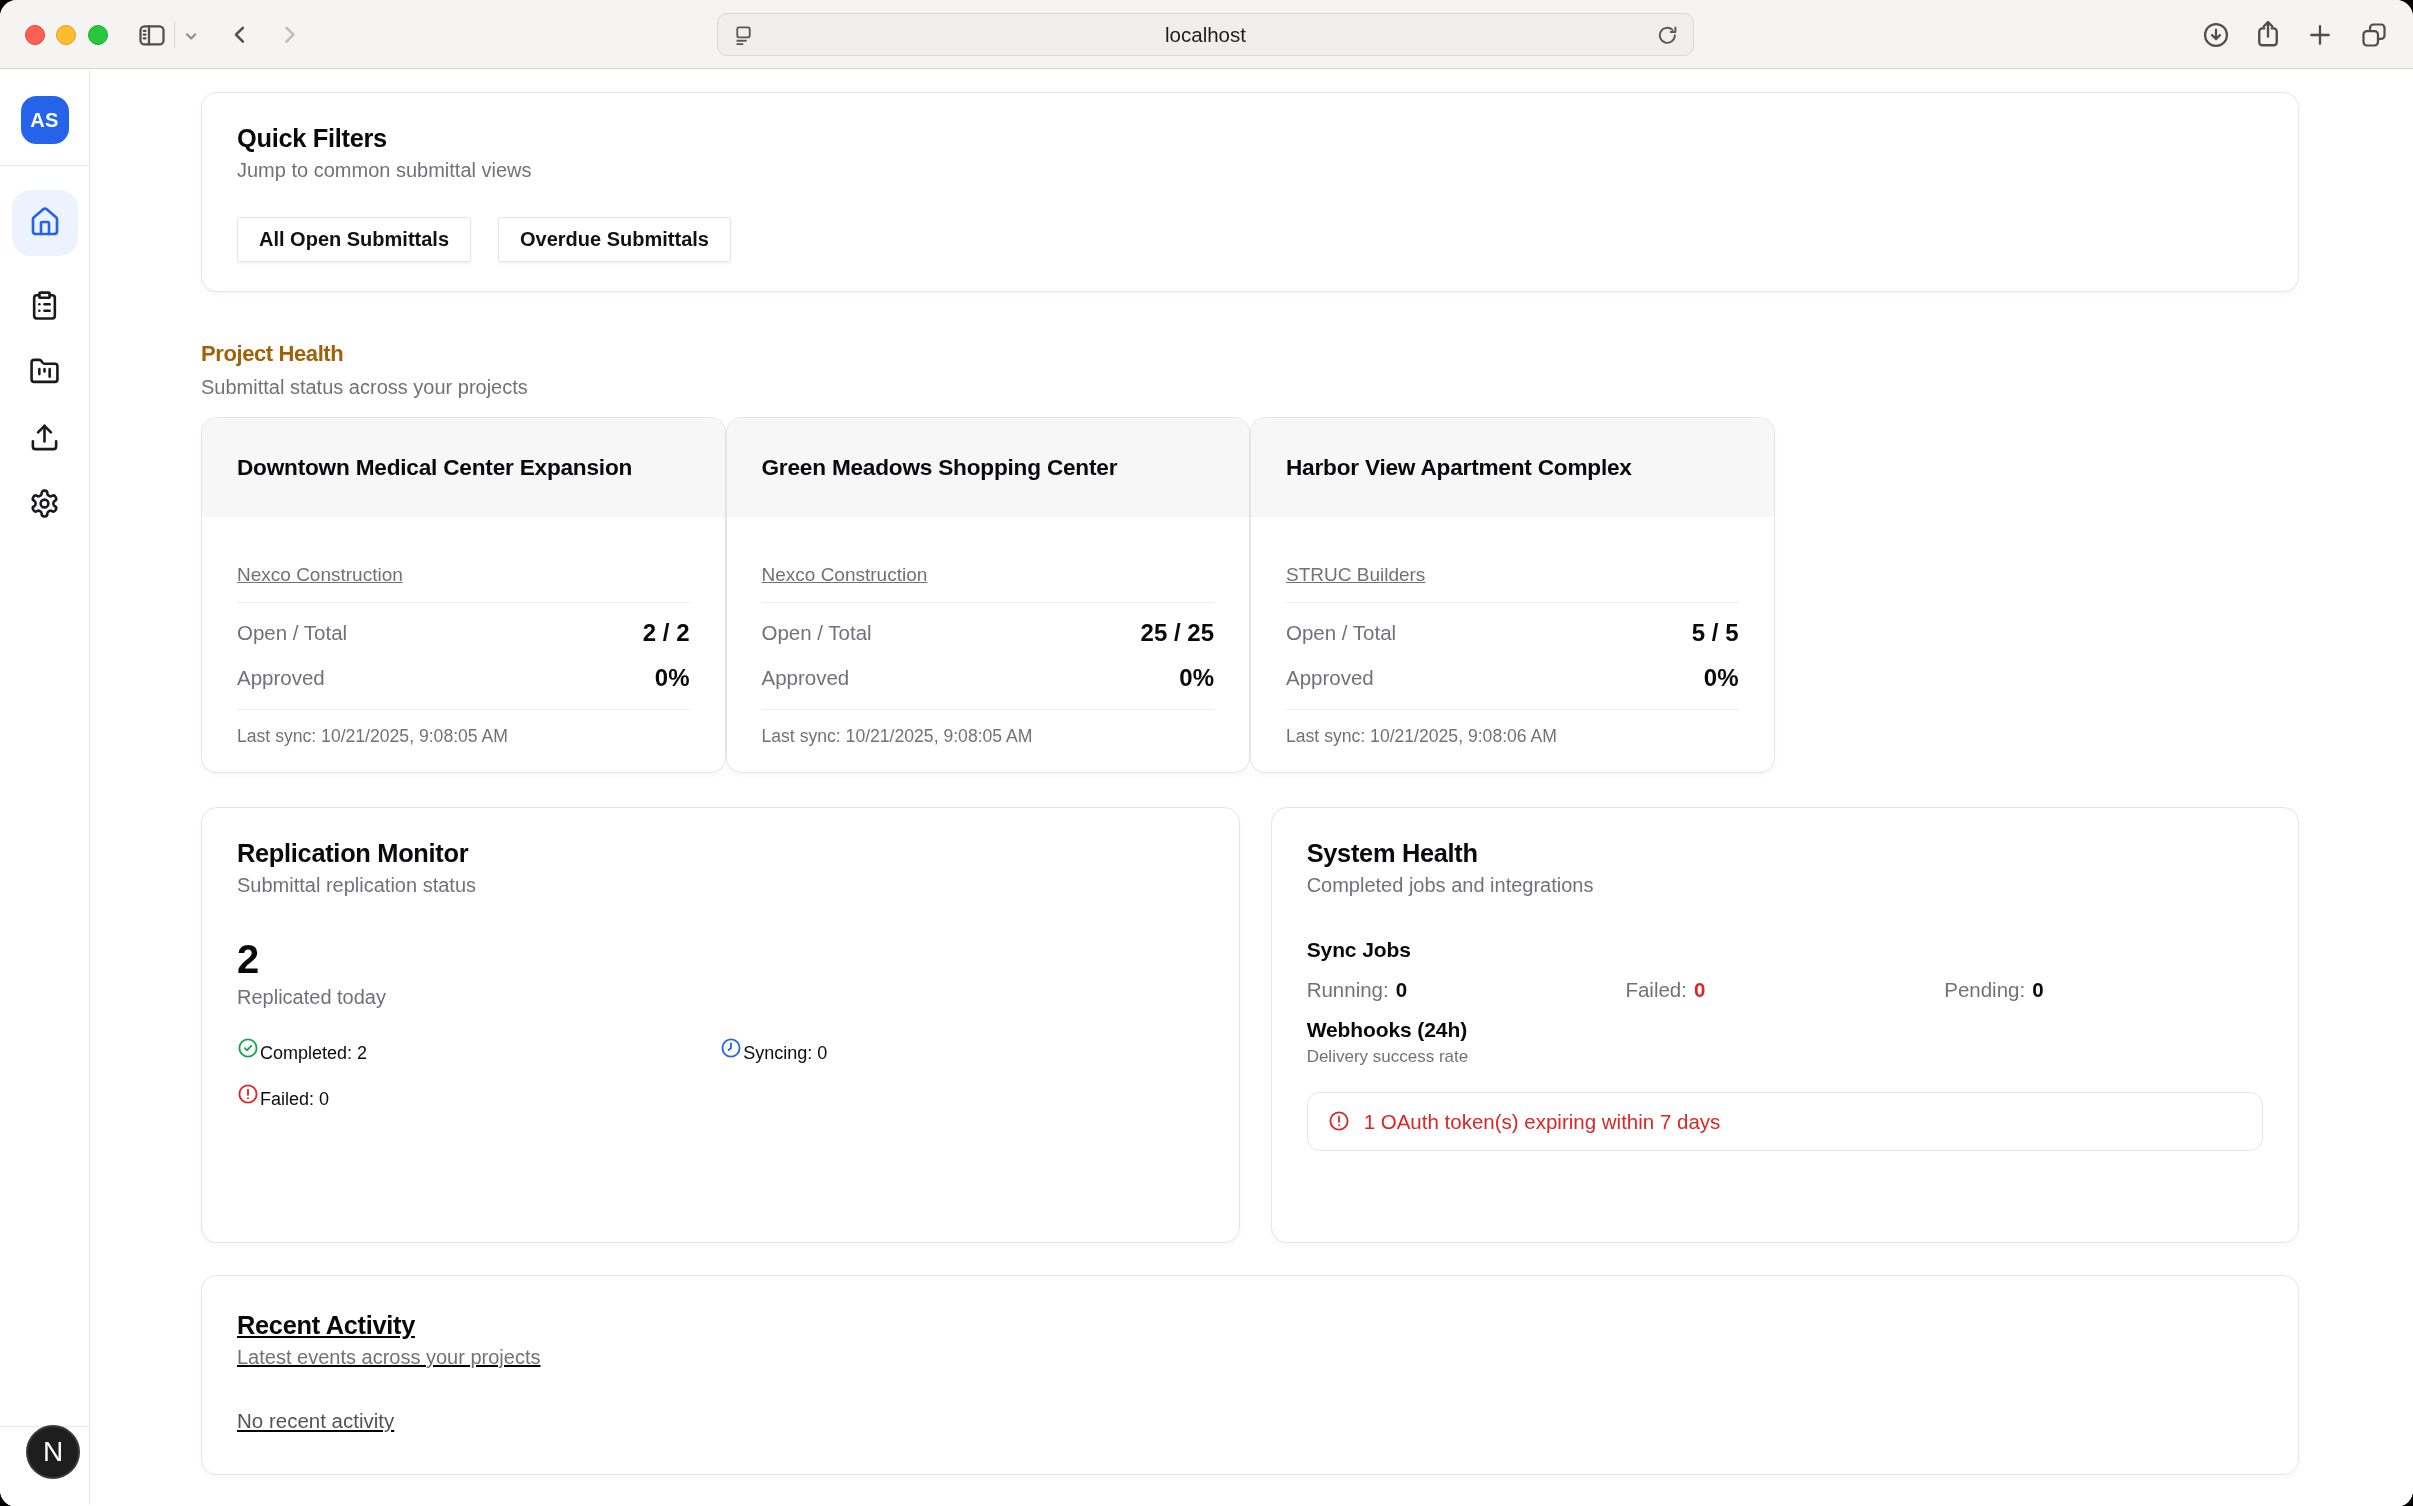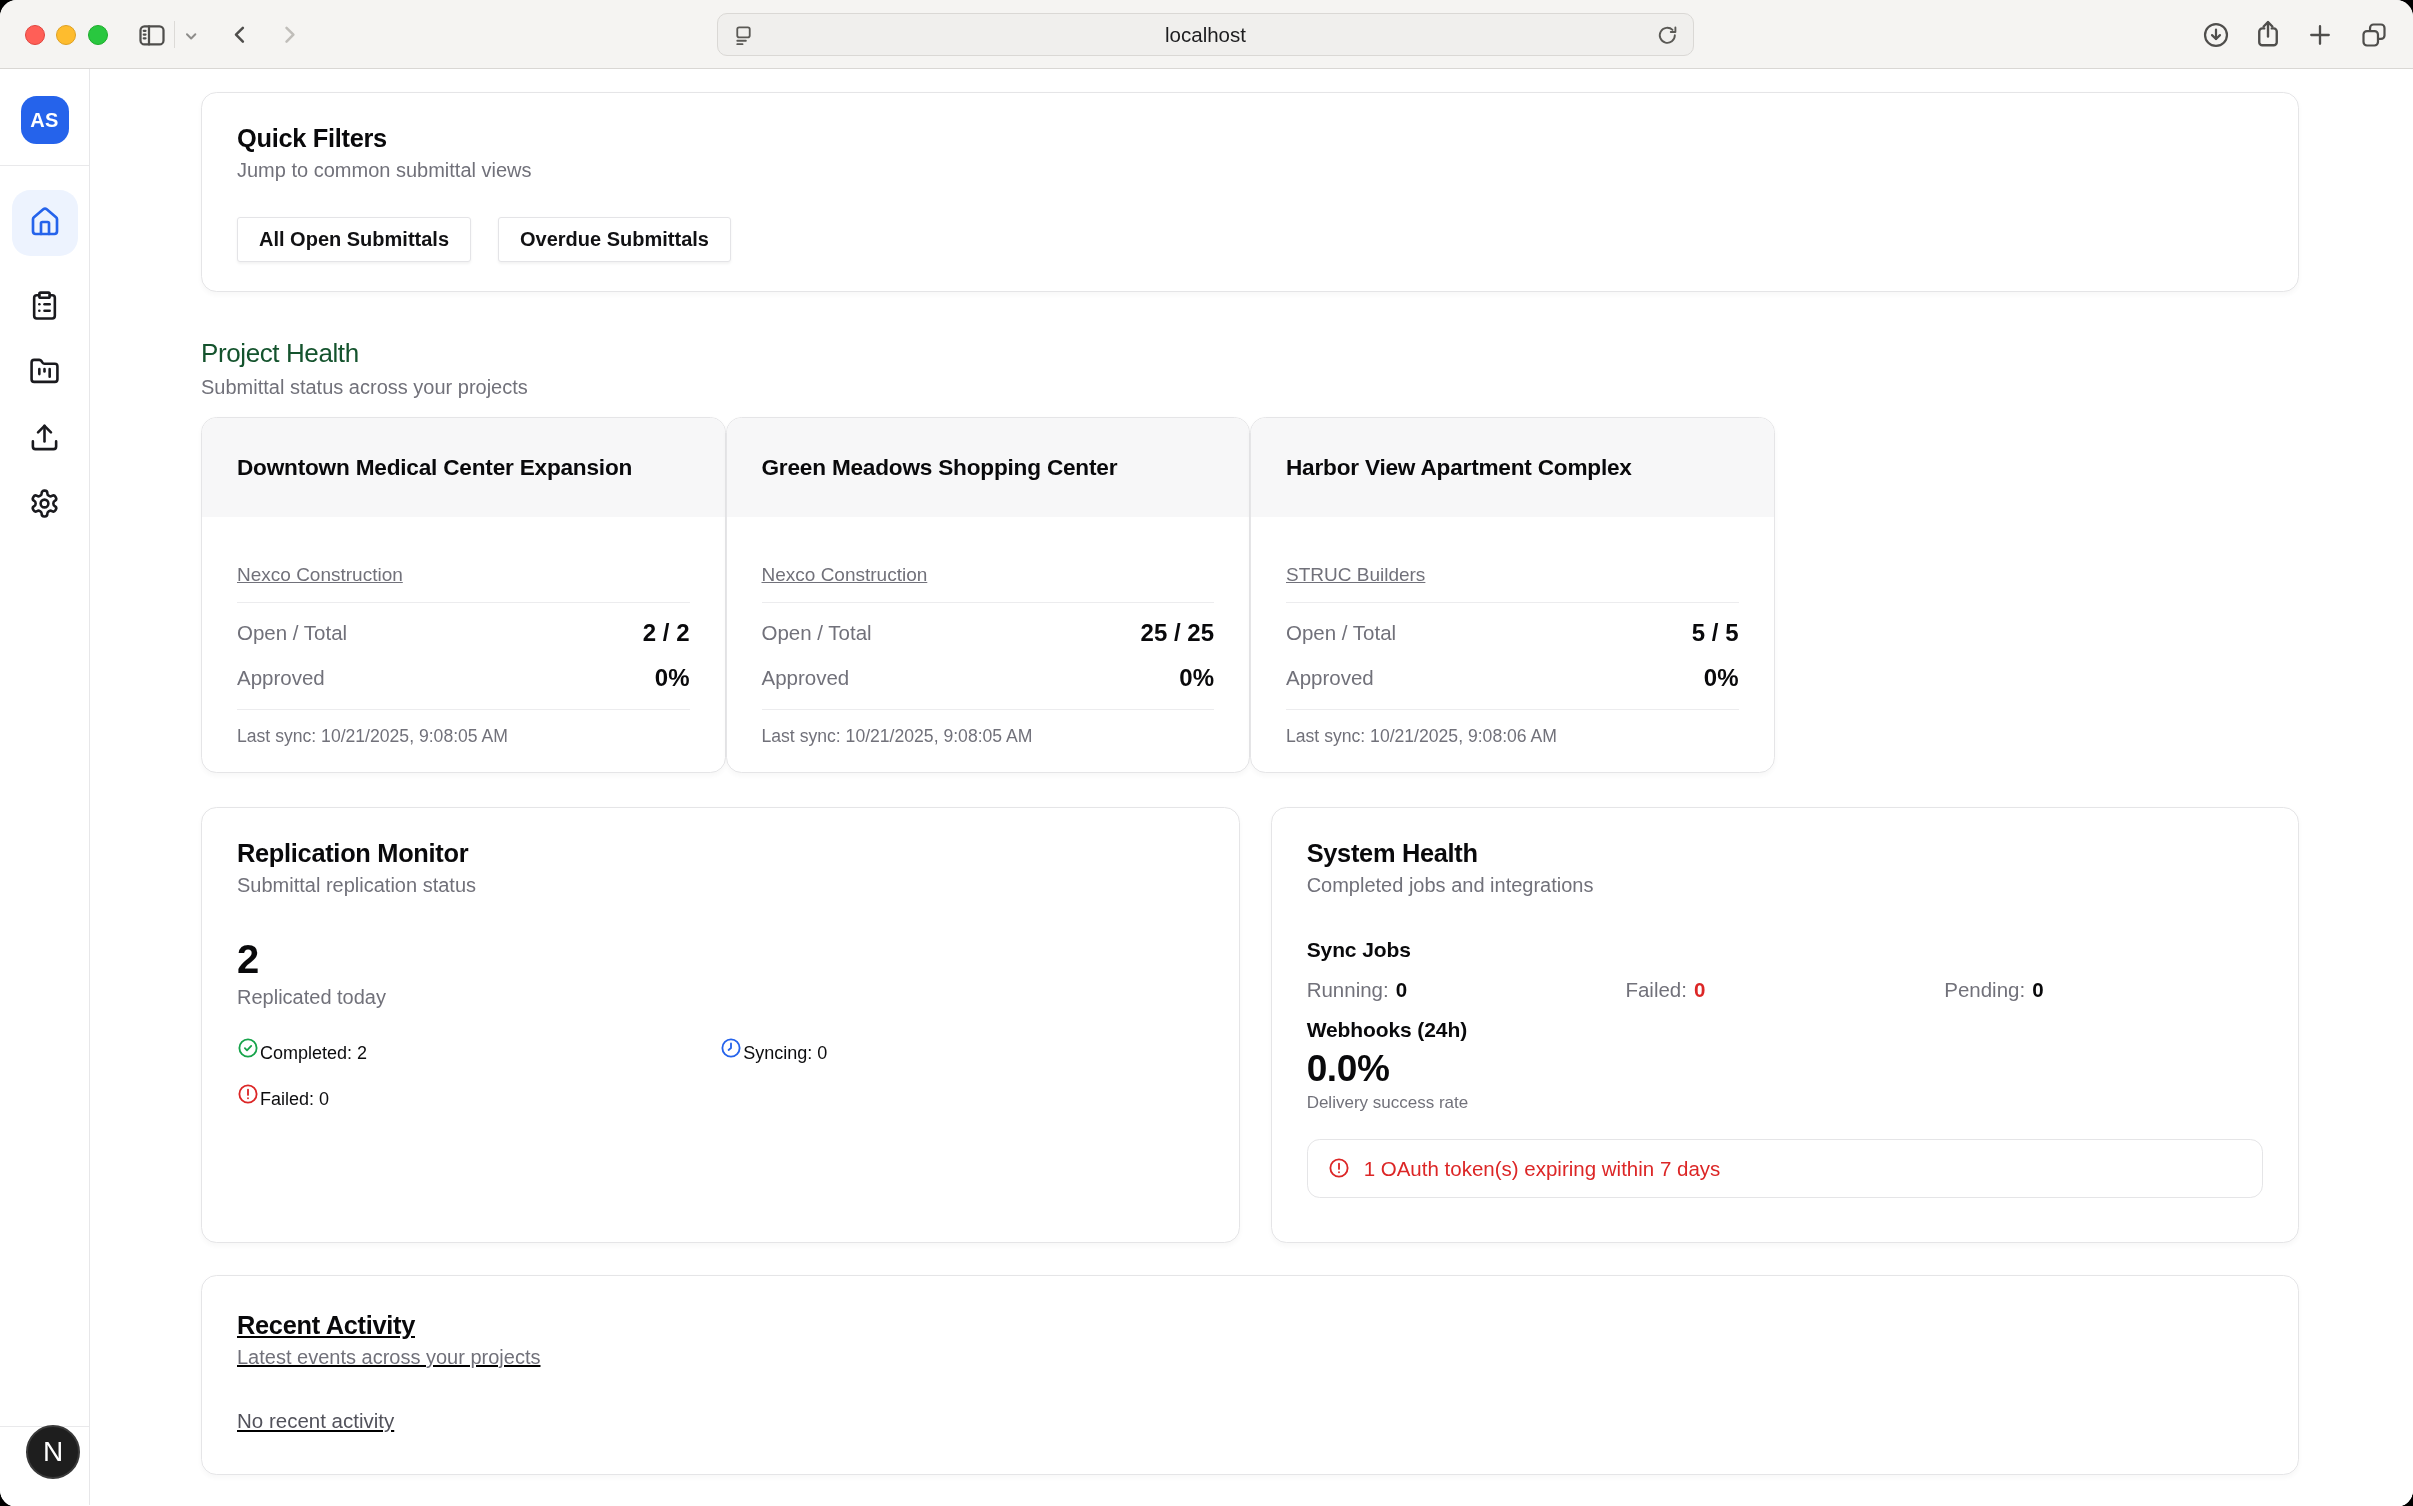--- a/index.html
+++ b/index.html
@@ -39,21 +39,21 @@
   .content { flex:1; padding:23px 114px 0 111px; background:#fff; }
   .card { background:#fff; border:1.4px solid #e5e5e7; border-radius:15.5px; box-shadow:0 2.1px 5.6px rgba(0,0,0,.03); }
 
   .qf-card { height:200px; padding:30px 35px; }
   .card-title { font-size:25.4px; font-weight:700; color:#09090b; letter-spacing:-0.3px; line-height:30px; }
   .card-sub { margin-top:5.6px; font-size:20px; color:#71717a; line-height:23px; }
   .qf-buttons { margin-top:35px; display:flex; gap:27px; }
   .btn { height:45px; padding:0 21px; background:#fff; border:1.4px solid #e4e4e7; border-radius:3px; box-shadow:0 1.4px 2.8px rgba(0,0,0,.05); font-size:20px; font-weight:600; color:#111113; display:inline-flex; align-items:center; cursor:pointer; font-family:inherit; }
 
   .section-head { margin-top:44px; }
-  .section-title { font-size:26px; font-weight:400; color:#14532d; letter-spacing:-0.4px; line-height:35px; }
+  .section-title { font-size:22px; font-weight:700; color:#a16207; letter-spacing:-0.4px; line-height:35px; }
   .section-sub { margin-top:4.2px; font-size:20px; color:#71717a; line-height:24px; }
 
   .proj-grid { margin-top:18.3px; display:grid; grid-template-columns:repeat(4,1fr); }
   .proj-card { height:356px; overflow:hidden; display:flex; flex-direction:column; }
   .proj-head { height:99px; flex:0 0 99px; background:#f7f7f8; display:flex; align-items:center; padding:0 35px; }
   .proj-title { font-size:22.6px; font-weight:700; color:#09090b; letter-spacing:-0.2px; }
   .proj-body { padding:0 35px; }
   .proj-company { margin-top:47px; font-size:19px; color:#71717a; line-height:22px;text-decoration:underline; }
   .hr { margin-top:15.5px; height:1.4px; background:#ececee; }
   .stat-row { margin-top:15.5px; display:flex; justify-content:space-between; align-items:center; }
@@ -334,21 +334,20 @@
               <span>Running:</span><span class="job-val">0</span>
             </div>
             <div class="job-item">
               <span>Failed:</span><span class="job-val red">0</span>
             </div>
             <div class="job-item">
               <span>Pending:</span><span class="job-val">0</span>
             </div>
           </div>
           <h4 class="sub-h wh-label">Webhooks (24h)</h4>
-          <div class="wh-rate">0.0%</div>
           <p class="wh-caption">Delivery success rate</p>
           <div class="alert-box">
             <span><svg viewBox="0 0 24 24" width="22" height="22" fill="none" stroke="currentColor" stroke-width="2" stroke-linecap="round" stroke-linejoin="round">
                   <circle cx="12" cy="12" r="9.4"></circle>
                   <path d="M12 7.4V13"></path>
                   <path d="M12 16.6h.01"></path>
                 </svg></span>
             <span class="alert-text">1 OAuth token(s) expiring within 7 days</span>
           </div>
         </section>

